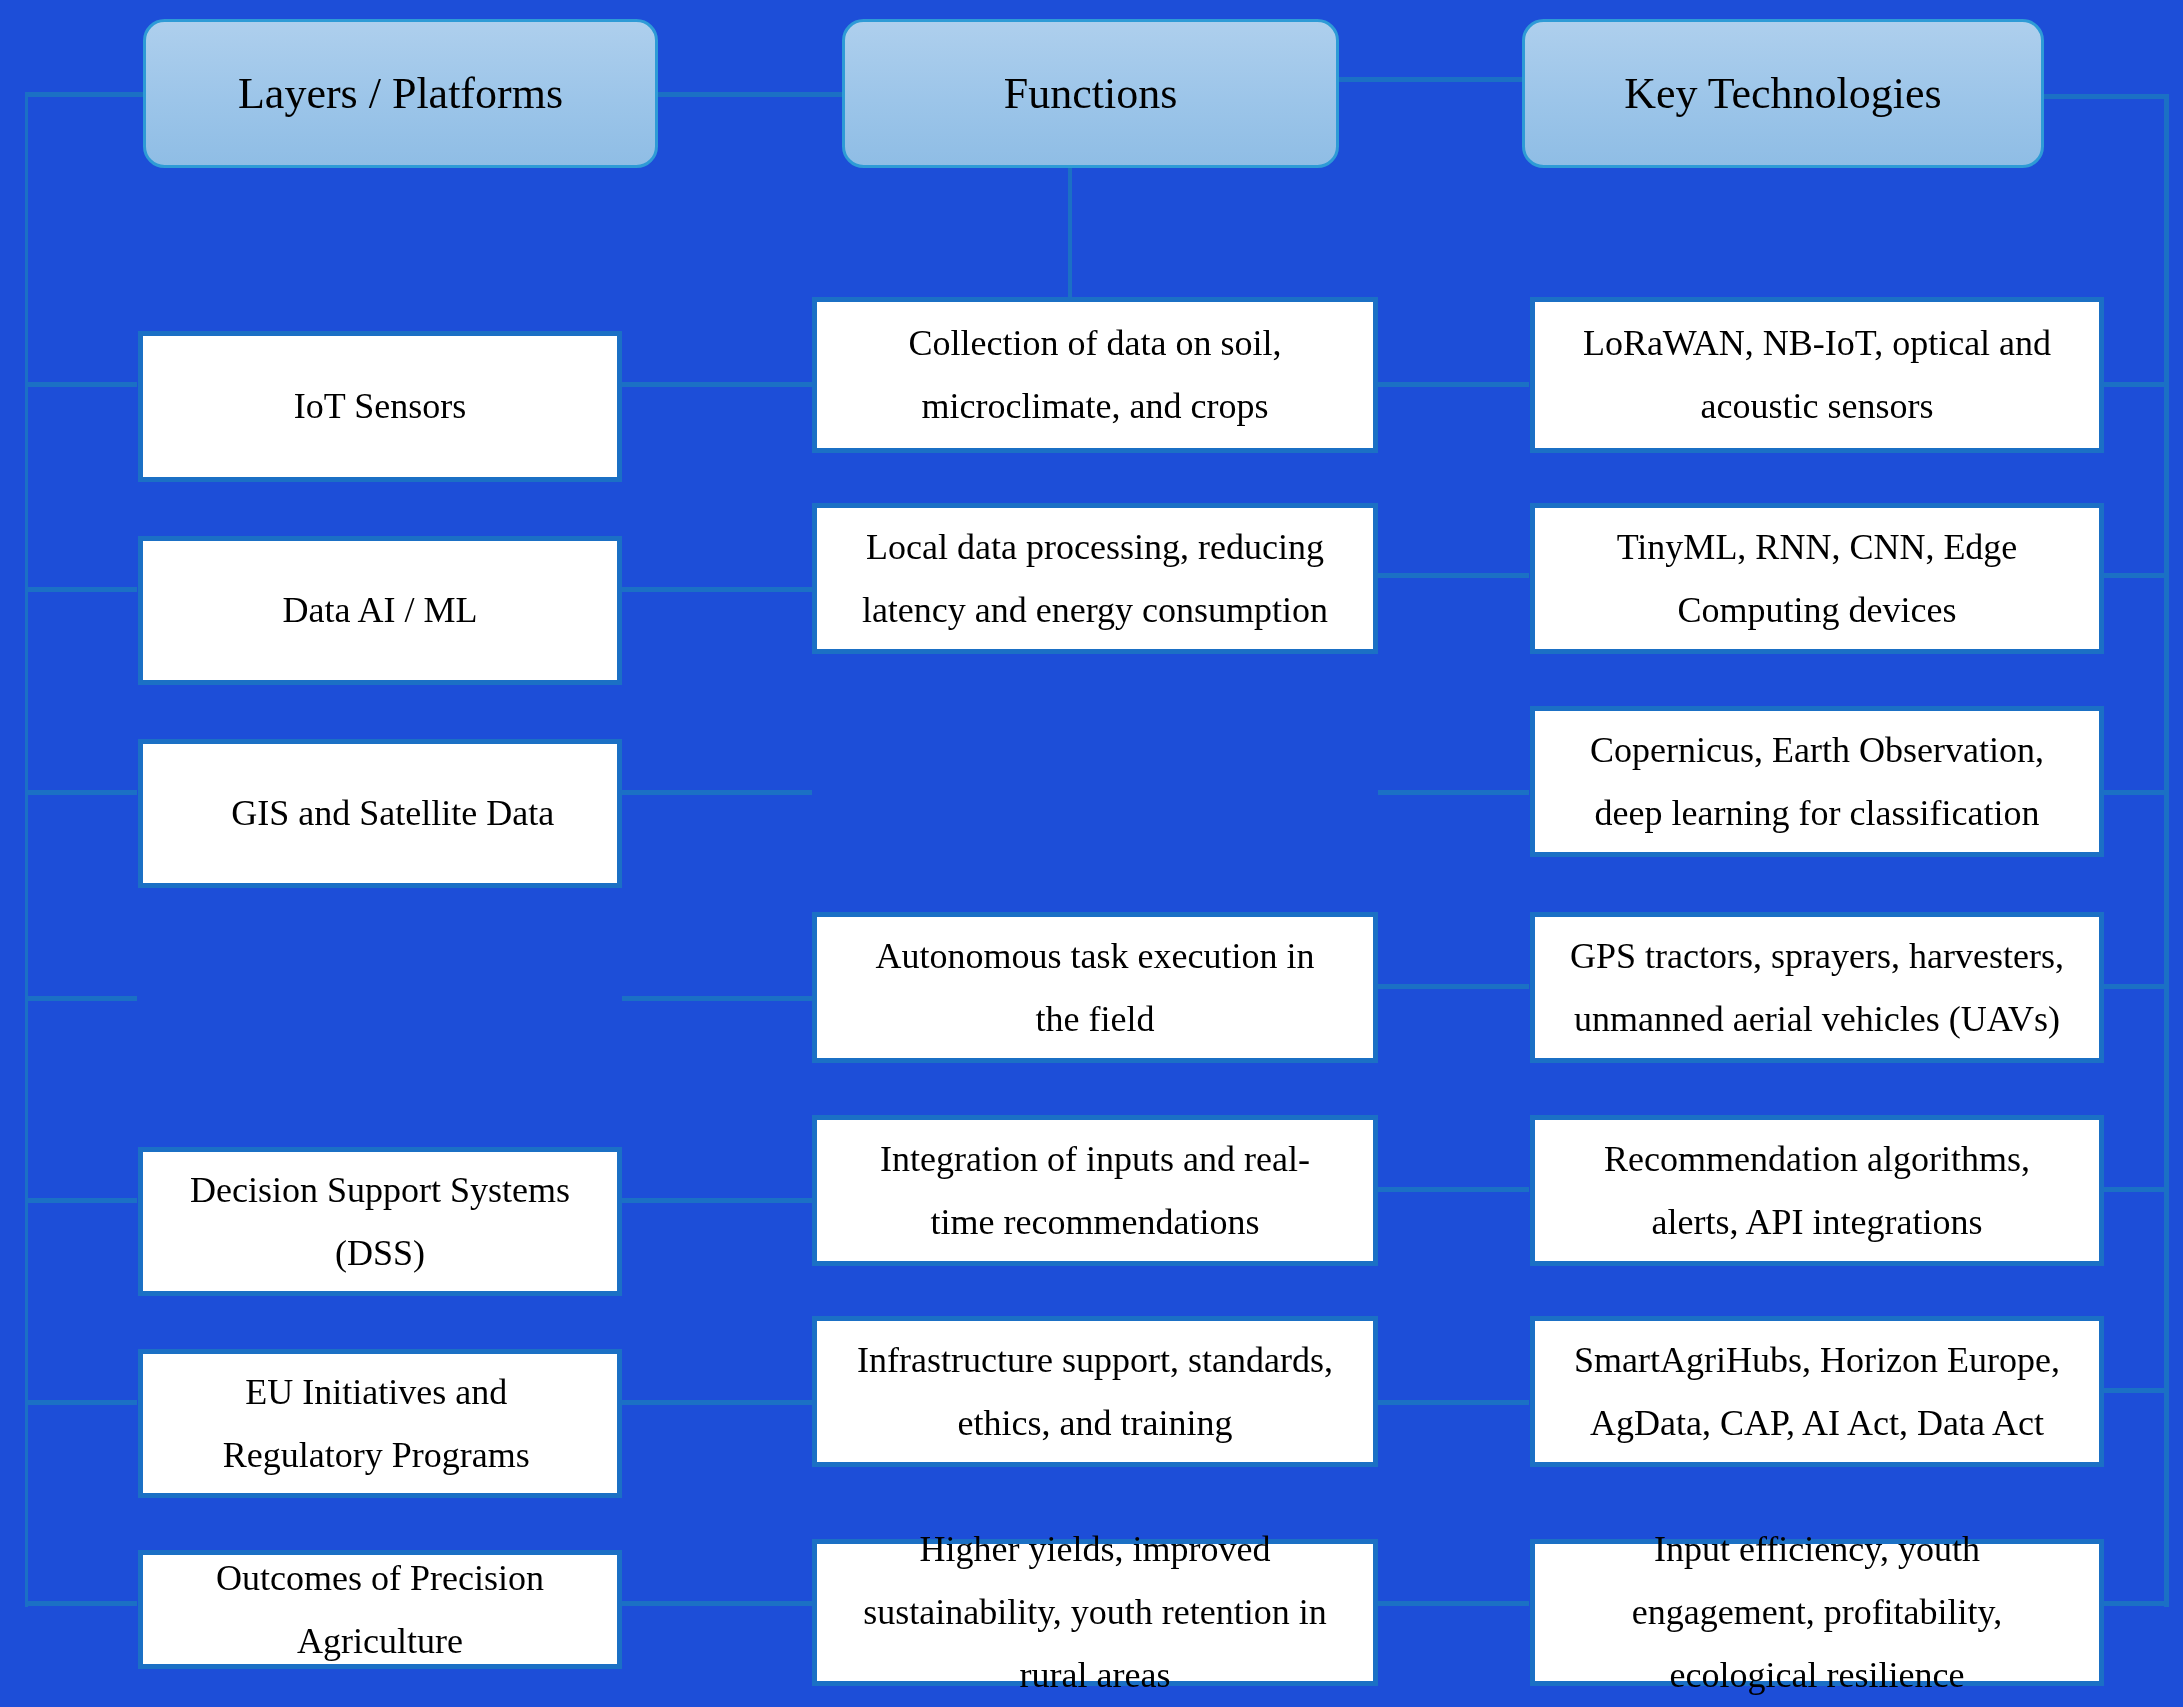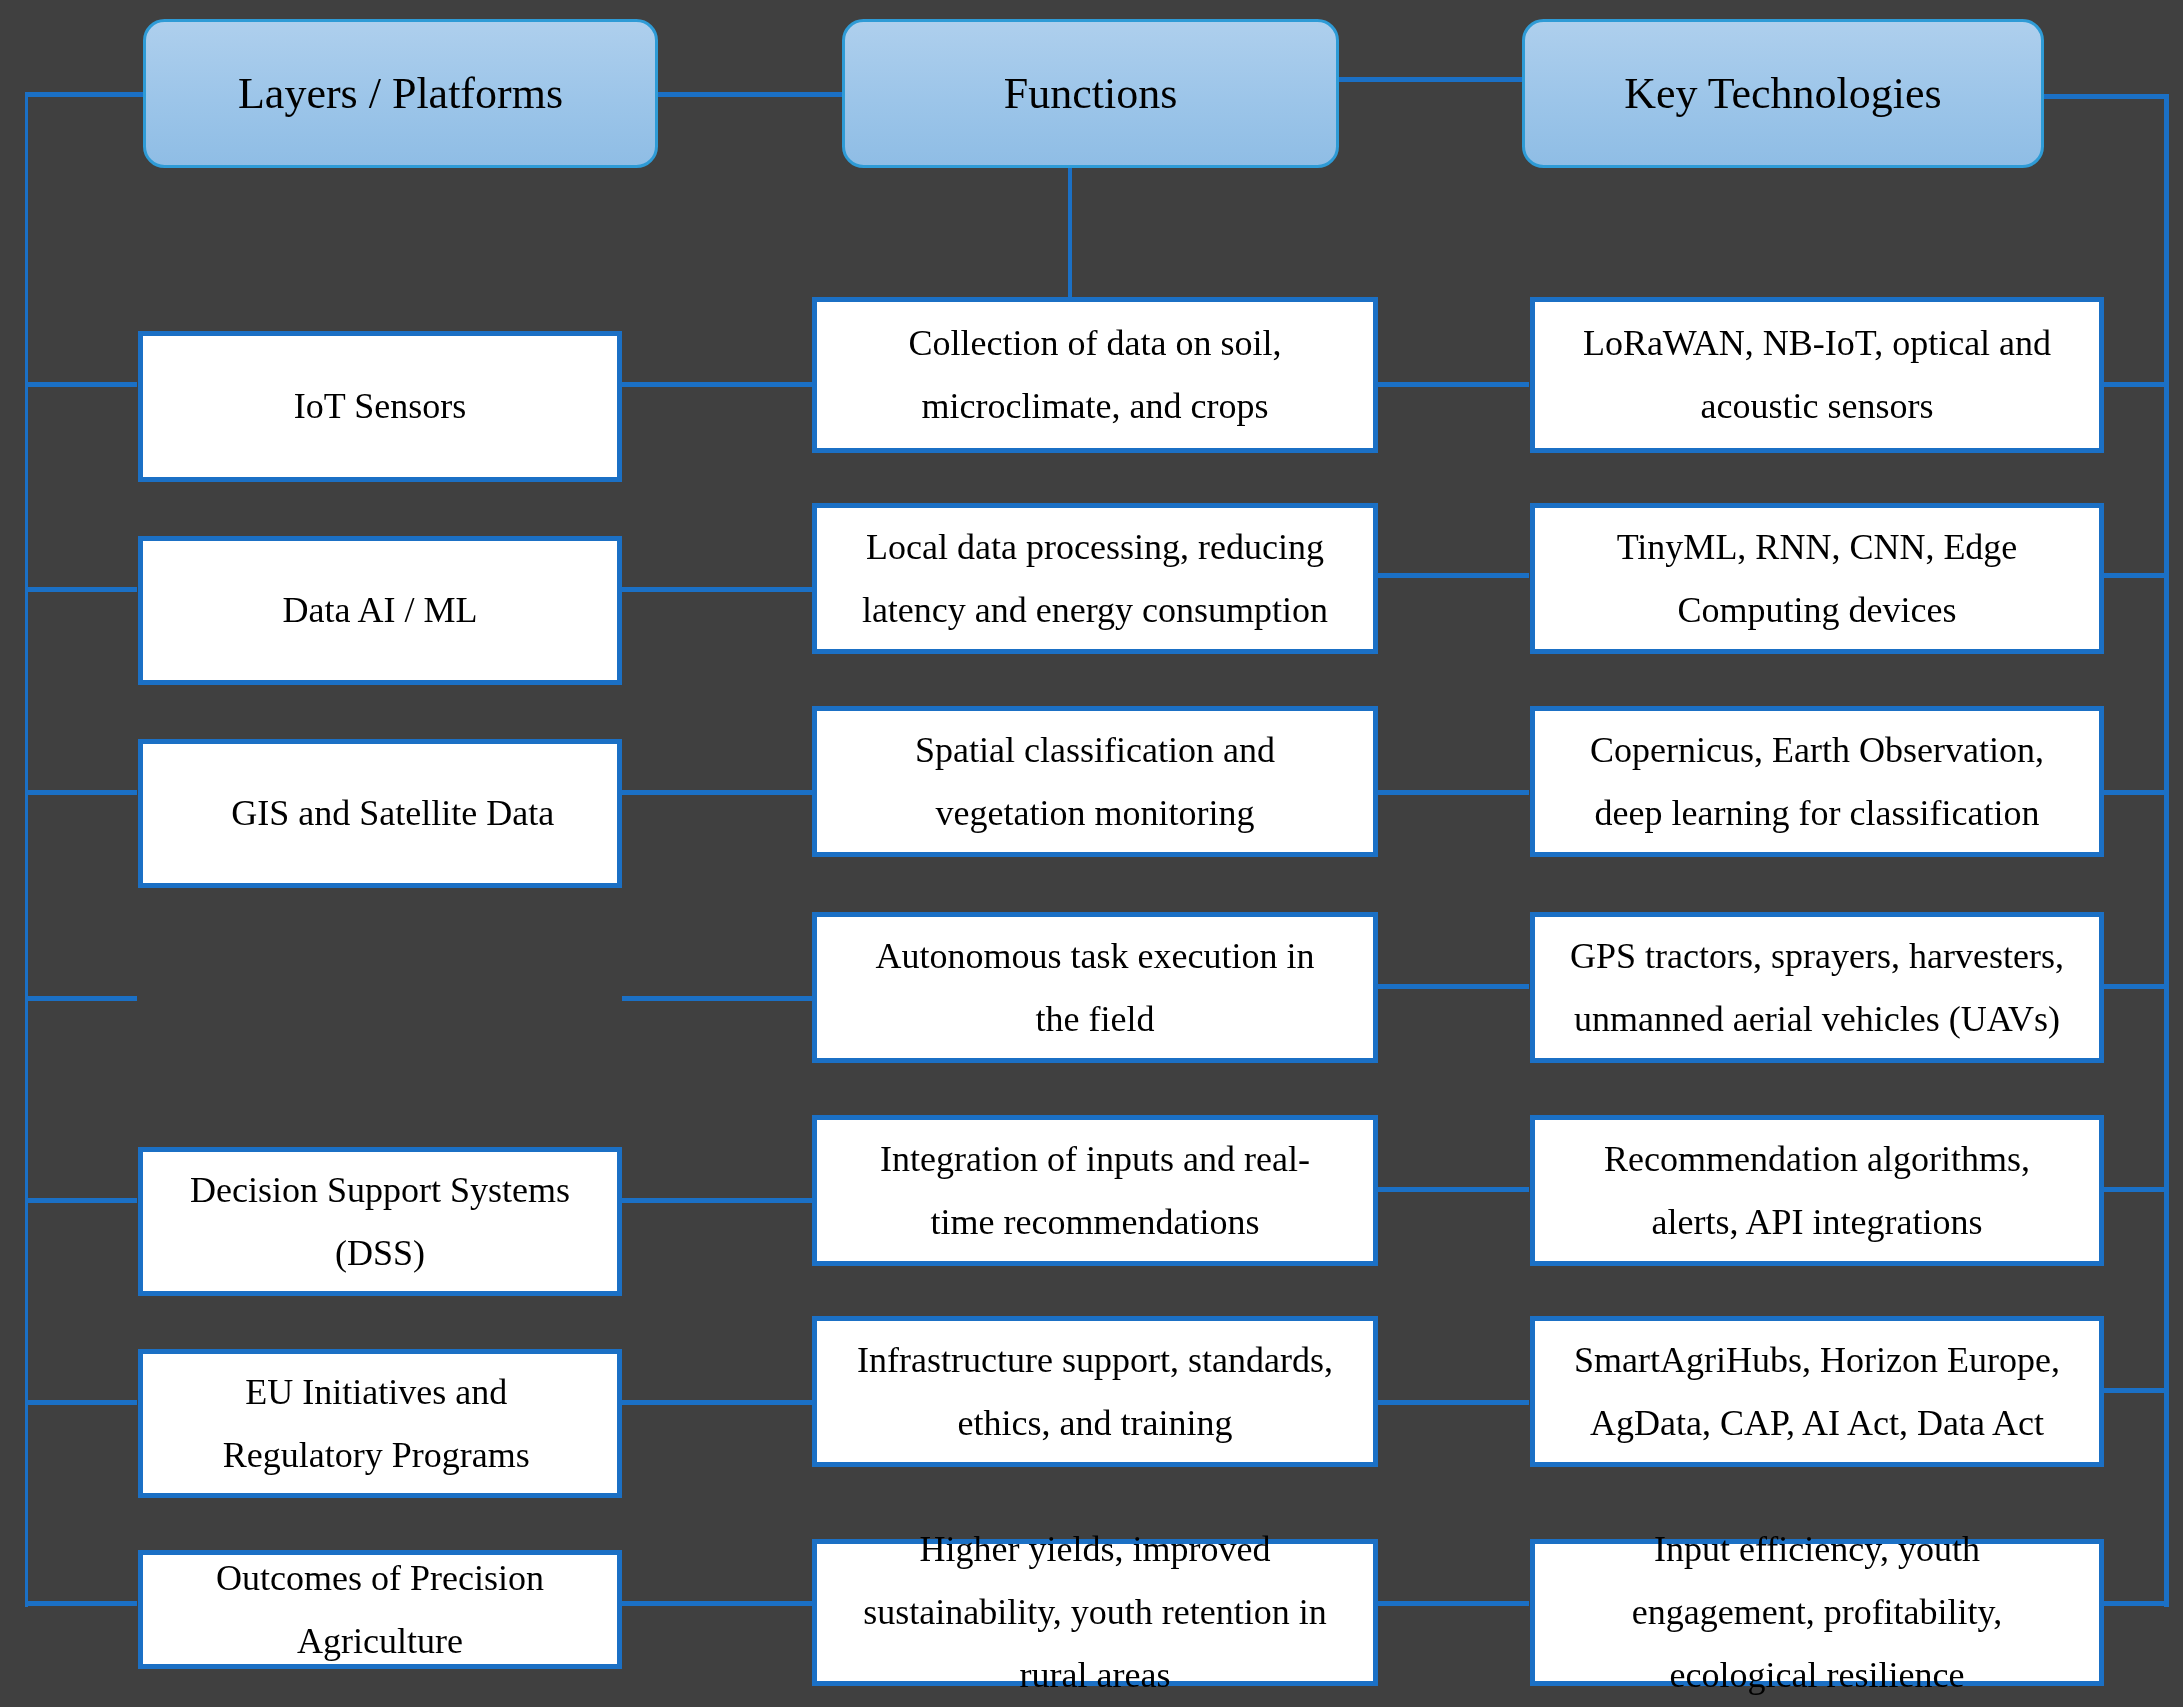--- a/index.html
+++ b/index.html
@@ -1,18 +1,18 @@
 <!DOCTYPE html>
 <html style="font-size:8.6px"><head>
 <meta charset="utf-8">
 <style>
   html,body{margin:0;padding:0;background:#ffffff;}
   body{width:2183px;height:1707px;overflow:hidden;
        font-family:"Liberation Serif","DejaVu Serif",serif;}
-  .canvas{position:relative;width:2183px;height:1707px;background:#404040;}
+  .canvas{position:relative;width:2183px;height:1707px;background:#1d4ed8;}
 
   
   .header-box{
     position:absolute;height:149px;box-sizing:border-box;
     border:3.8px solid #2E9BD6;border-radius:21.6px;
     background:linear-gradient(to bottom,#AECFED 0%,#9CC5E9 55%,#8FBDE5 100%);
     display:flex;align-items:center;justify-content:center;
     font-size:44px;color:#000000;text-align:center;
   }
 
@@ -87,24 +87,20 @@
   </div>
 
   <div class="hl" style="left:25.4px;top:790px;width:112px;height:5.4px;"></div>
   <div class="hl" style="left:622px;top:790px;width:190px;height:5.4px;"></div>
   <div class="hl" style="left:1378px;top:790px;width:151px;height:5.4px;"></div>
   <div class="hl" style="left:2103px;top:790px;width:65px;height:5.4px;"></div>
 
   <div class="cell" style="left:138px;top:739px;width:484px;height:149px;padding-left:47px;">
     <span>GIS and Satellite Data</span>
   </div>
-  <div class="cell" style="left:812px;top:706px;width:566px;height:151px;">
-    <span>Spatial classification and
-vegetation monitoring</span>
-  </div>
   <div class="cell" style="left:1530px;top:706px;width:574px;height:151px;">
     <span>Copernicus, Earth Observation,
 deep learning for classification</span>
   </div>
 
   <div class="hl" style="left:25.4px;top:996px;width:112px;height:5.4px;"></div>
   <div class="hl" style="left:622px;top:996px;width:190px;height:5.4px;"></div>
   <div class="hl" style="left:1378px;top:984px;width:151px;height:5.4px;"></div>
   <div class="hl" style="left:2103px;top:984px;width:65px;height:5.4px;"></div>
 

